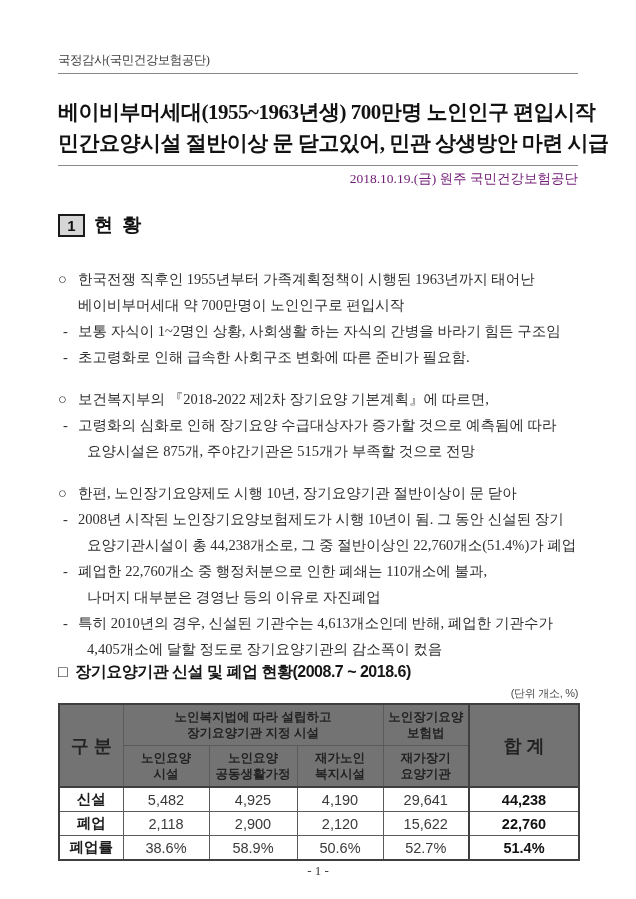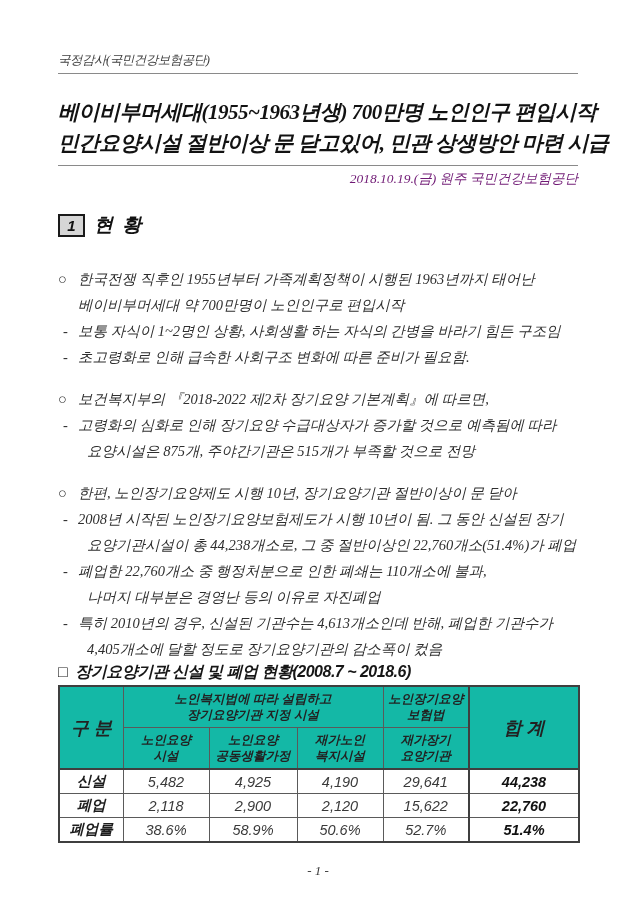--- a/index.html
+++ b/index.html
@@ -6,21 +6,20 @@
   html, body { background: #ffffff; }
   .page {
     position: relative;
     width: 636px;
     height: 899px;
     margin: 0 auto;
     background: #ffffff;
     overflow: hidden;
     font-family: "Liberation Serif", serif;
     color: #2e2e2e;
-    font-style: italic;
   }
   .content { padding: 0 58px; }
 
   .header-label {
     padding-top: 52px;
     font-size: 12.5px;
     color: #3d3d3d;
     letter-spacing: -0.5px;
   }
   .rule {
@@ -114,21 +113,21 @@
     font-family: "Liberation Sans", sans-serif;
     border: 2px solid #3f3f3f;
   }
   table.stats th, table.stats td {
     border: 1px solid #5a5a5a;
     text-align: center;
     white-space: nowrap;
     overflow: hidden;
   }
   table.stats th {
-    background: #14b8a6;
+    background: #737373;
     font-size: 12.5px;
     font-weight: bold;
     color: #222;
     line-height: 16px;
     white-space: pre-line;
     padding: 4px 1px;
   }
   table.stats th.tall { font-size: 18px; }
   table.stats th.hdr-bottom { border-bottom: 2px solid #3f3f3f; }
   table.stats .total-col { border-left: 2px solid #3f3f3f; }
@@ -241,20 +240,21 @@
       <div class="line l1c">
         <span class="marker"></span>
         <span class="text">4,405개소에 달할 정도로 장기요양기관의 감소폭이 컸음</span>
       </div>
     </div>
 
     <div class="table-heading">
       <span class="sq">□</span><span>장기요양기관 신설 및 폐업 현황(2008.7 ~ 2018.6)</span>
     </div>
 
+    <div class="unit-note">(단위 개소, %)</div>
 
     <table class="stats">
       <colgroup>
         <col style="width:64px">
           <col style="width:86px">
           <col style="width:88px">
           <col style="width:86px">
           <col style="width:86px">
           <col style="width:110px">
       </colgroup>

